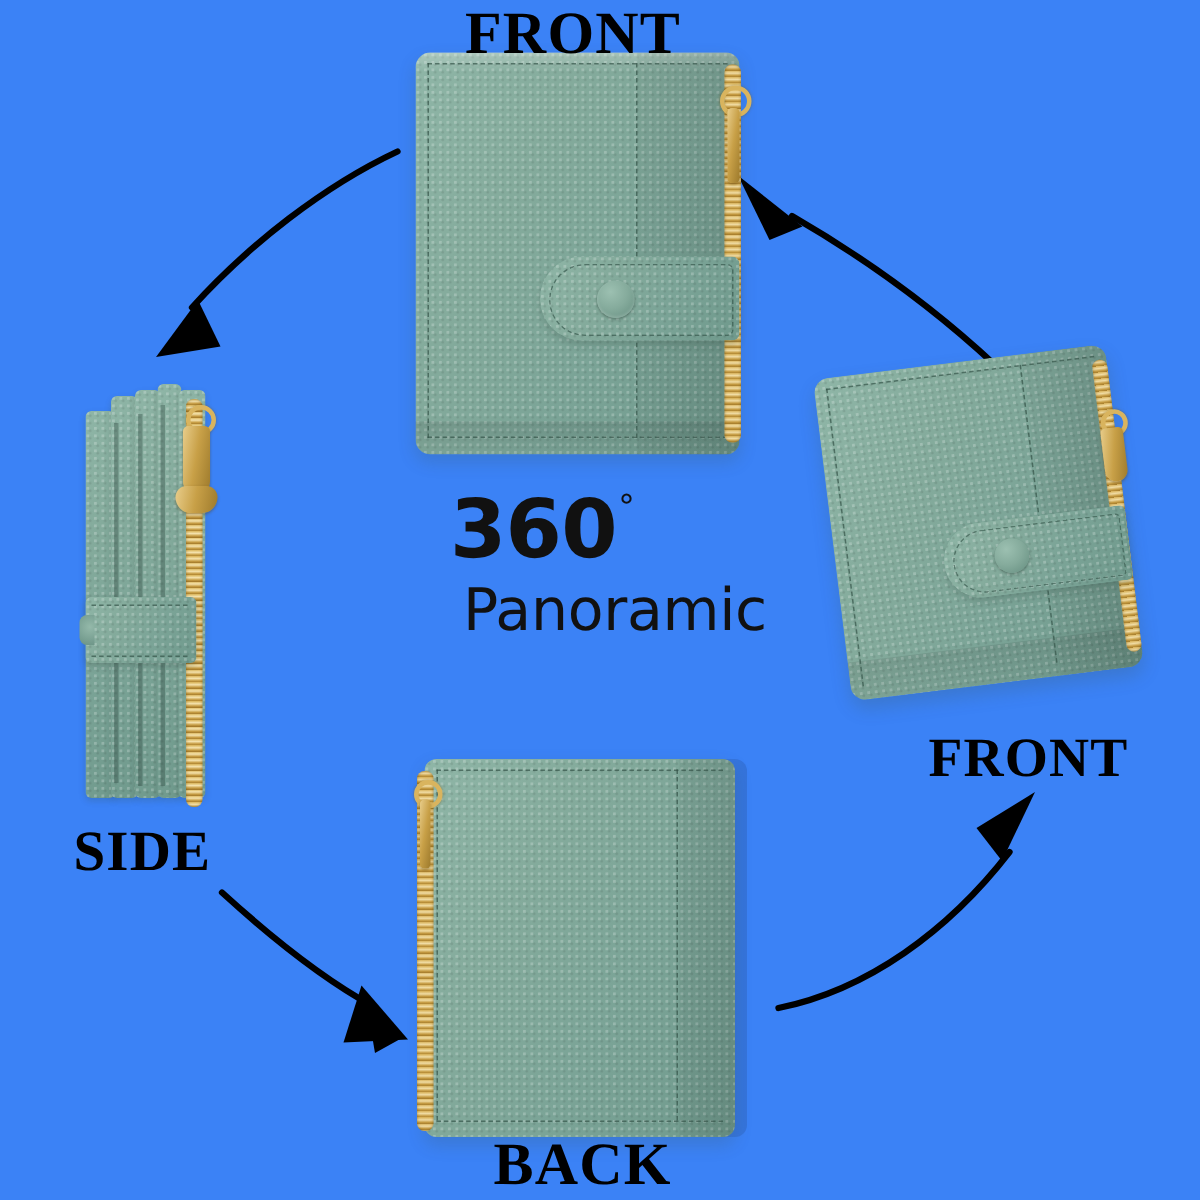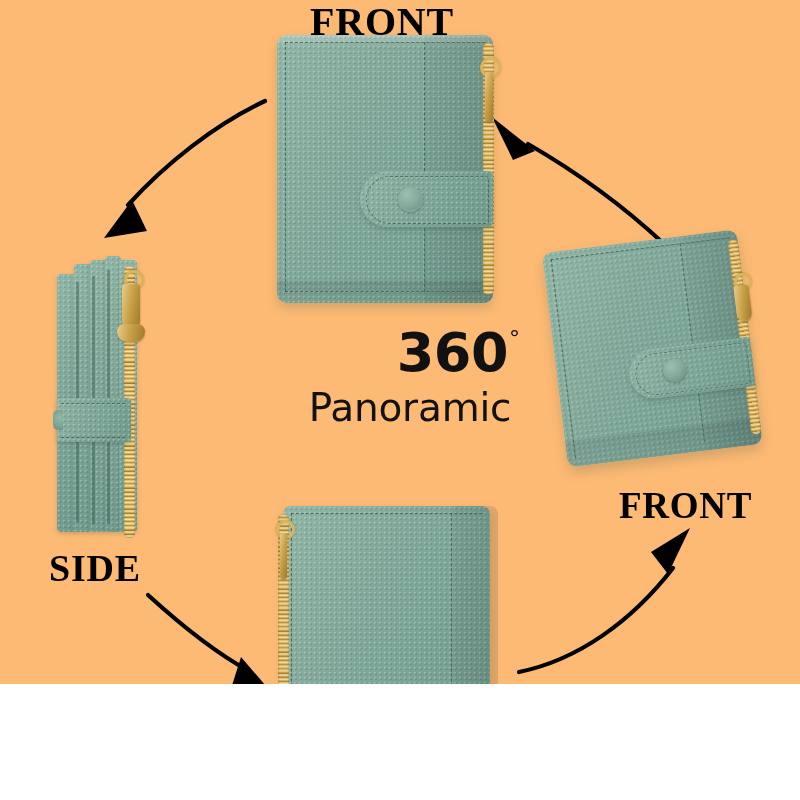--- a/index.html
+++ b/index.html
@@ -3,22 +3,22 @@
 <meta charset="utf-8">
 <style>
   html, body {
     margin: 0;
     padding: 0;
     background: #ffffff;
   }
   #stage {
     position: relative;
     width: 800px;
-    height: 684px;
-    background: #fdba74;
+    height: 800px;
+    background: #3b82f6;
     overflow: hidden;
     font-family: "Liberation Sans", sans-serif;
   }
 
   
   .view-label {
     position: absolute;
     font-family: "Liberation Serif", serif;
     font-weight: 700;
     color: #000000;
@@ -36,21 +36,21 @@
     position: absolute;
     left: 300px;
     top: 326px;
     width: 220px;
     text-align: center;
     color: #111111;
   }
   #caption-360-row {
     display: flex;
     align-items: flex-start;
-    justify-content: flex-end;
+    justify-content: flex-start;
     line-height: 1;
   }
   #caption-360 {
     font-family: "DejaVu Sans", sans-serif;
     font-weight: 700;
     font-size: 54px;
     letter-spacing: -0.5px;
   }
   #caption-degree {
     font-family: "DejaVu Sans", sans-serif;
@@ -425,20 +425,21 @@
       <div class="zip-tab" style="left:4px; top:12px; width:15px; height:36px; border-radius:4px 4px 9px 9px;"></div>
     </div>
     <div class="leather" id="bottom-flap">
       <div id="bottom-flap-stitch"></div>
       <div id="bottom-snap"></div>
     </div>
   </div>
 
   <div class="view-label" id="label-front">FRONT</div>
   <div class="view-label" id="label-side">SIDE</div>
+  <div class="view-label" id="label-back">BACK</div>
   <div class="view-label" id="label-bottom">FRONT</div>
 
   <div id="center-caption">
     <div id="caption-360-row">
       <span id="caption-360">360</span>
       <span id="caption-degree">°</span>
     </div>
     <div id="caption-sub">
       <div>Panoramic</div>
     </div>

